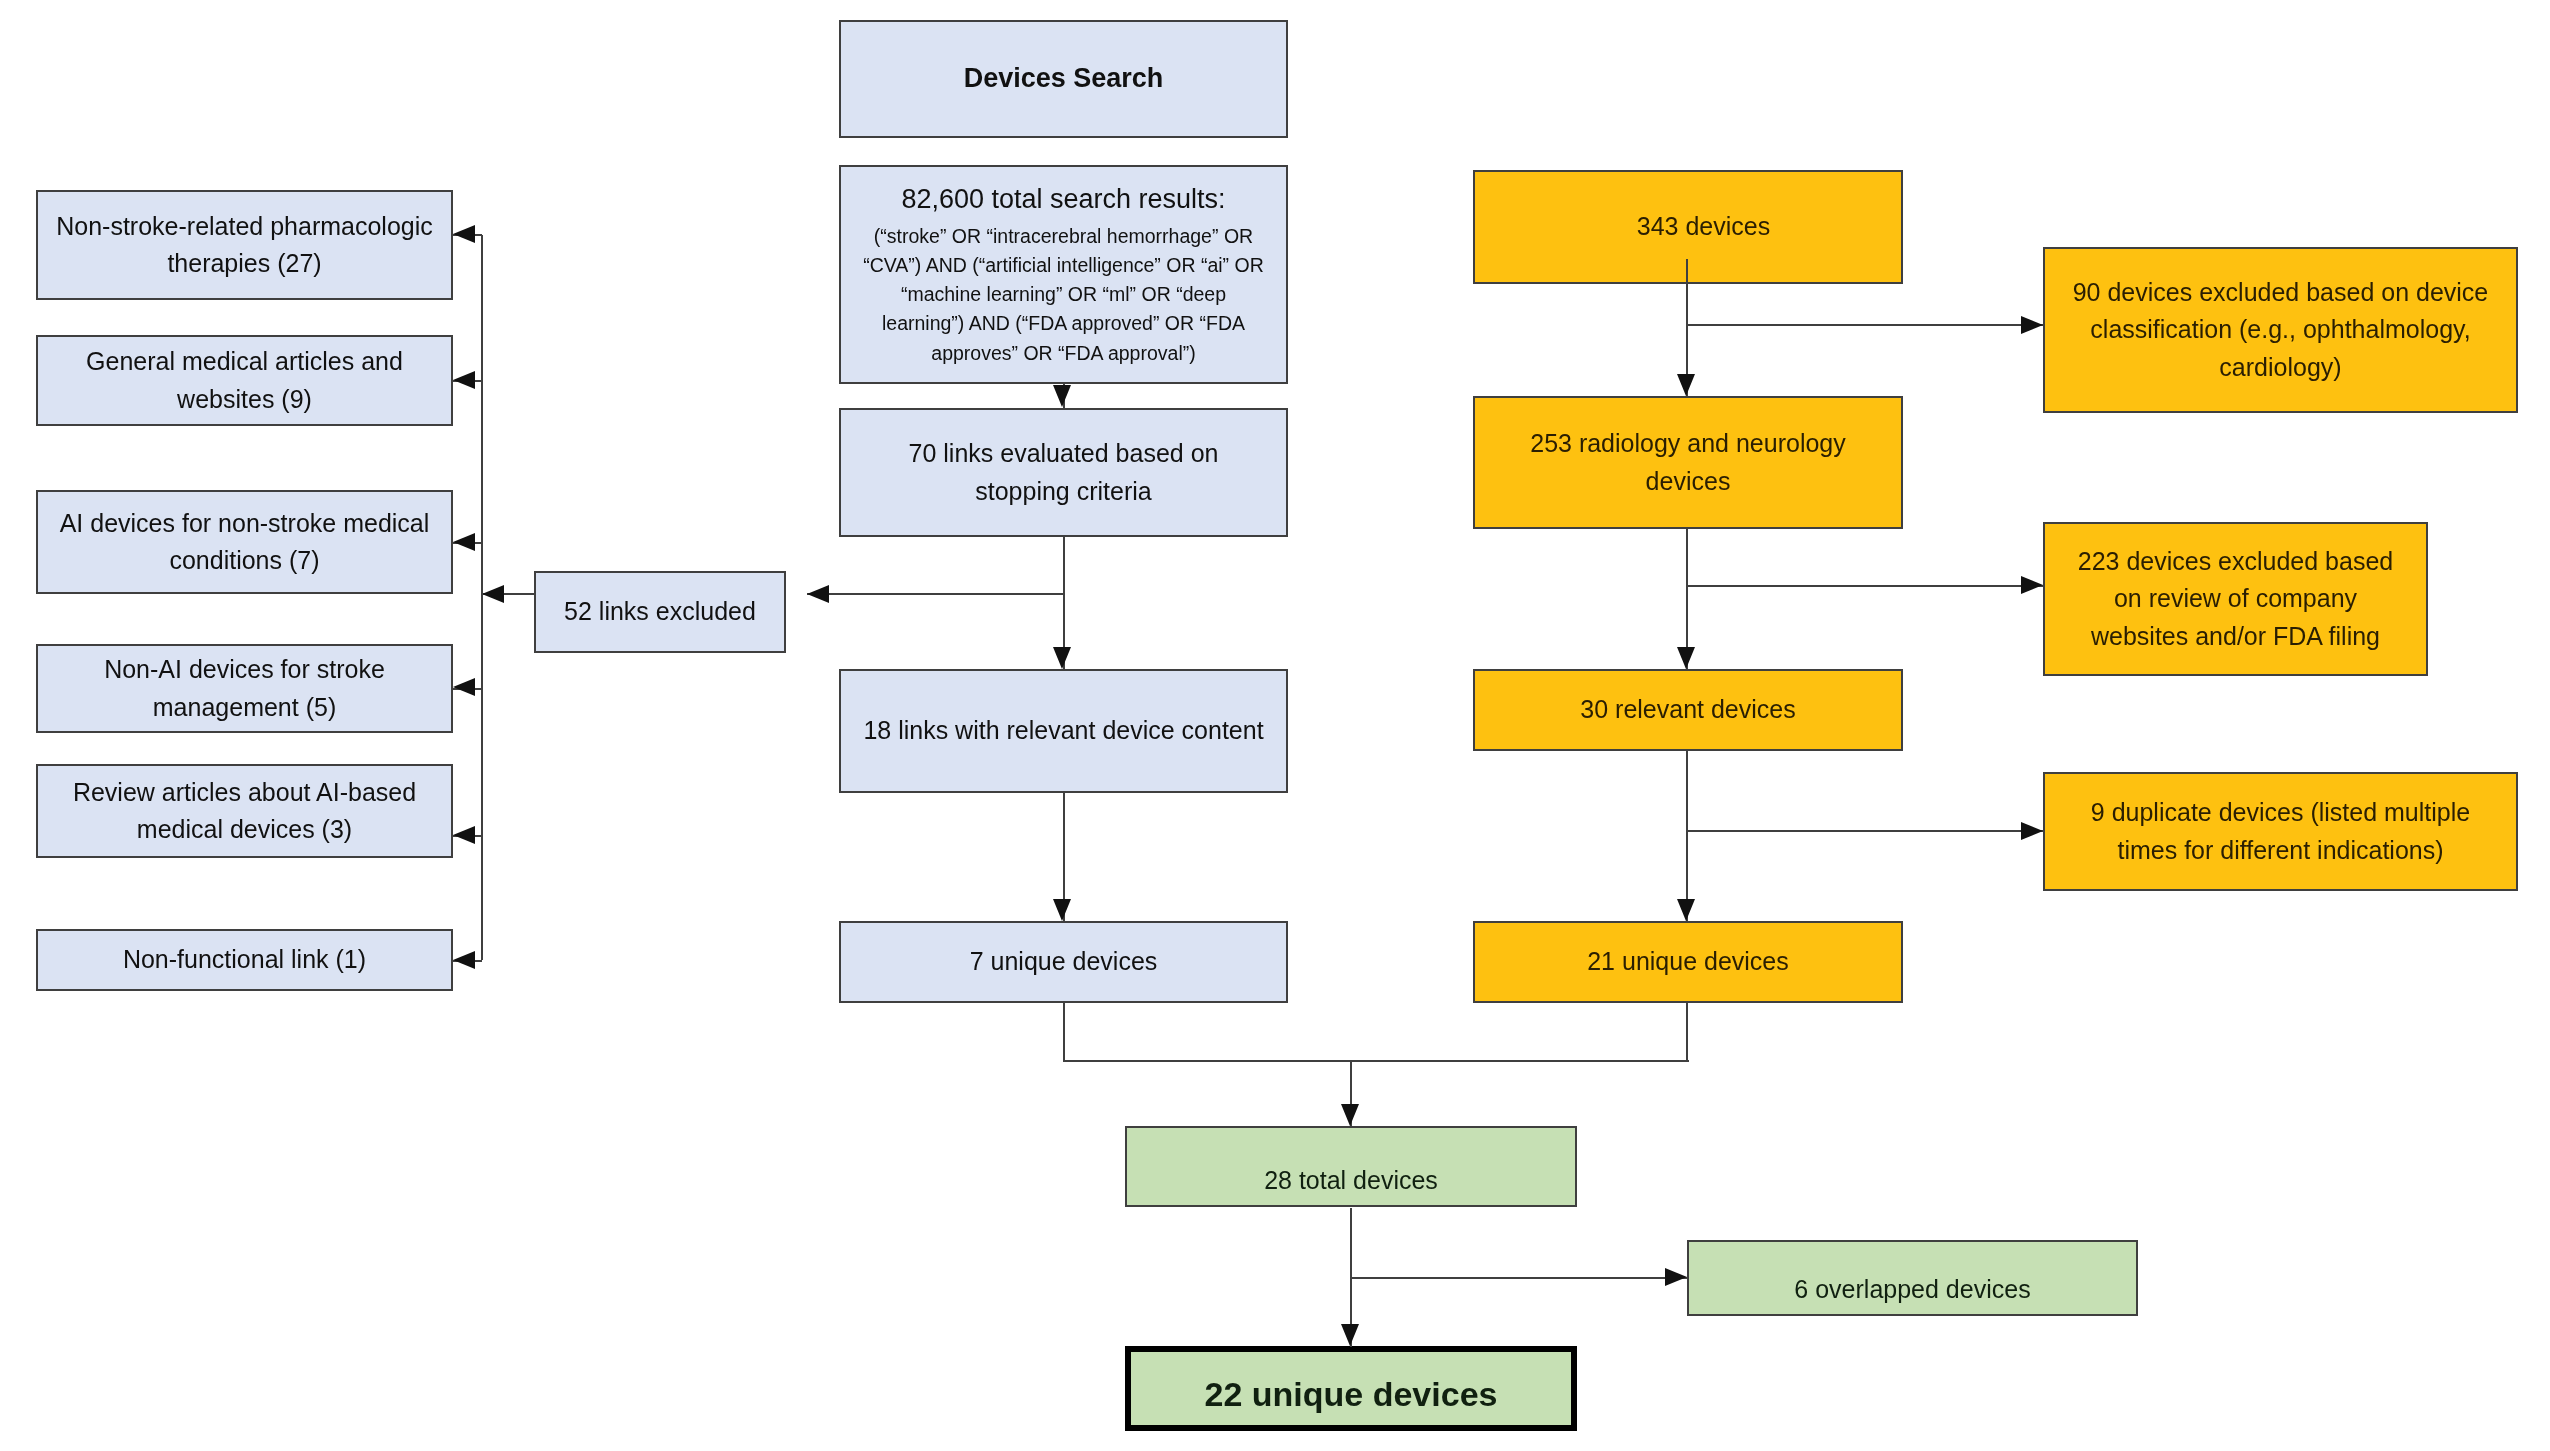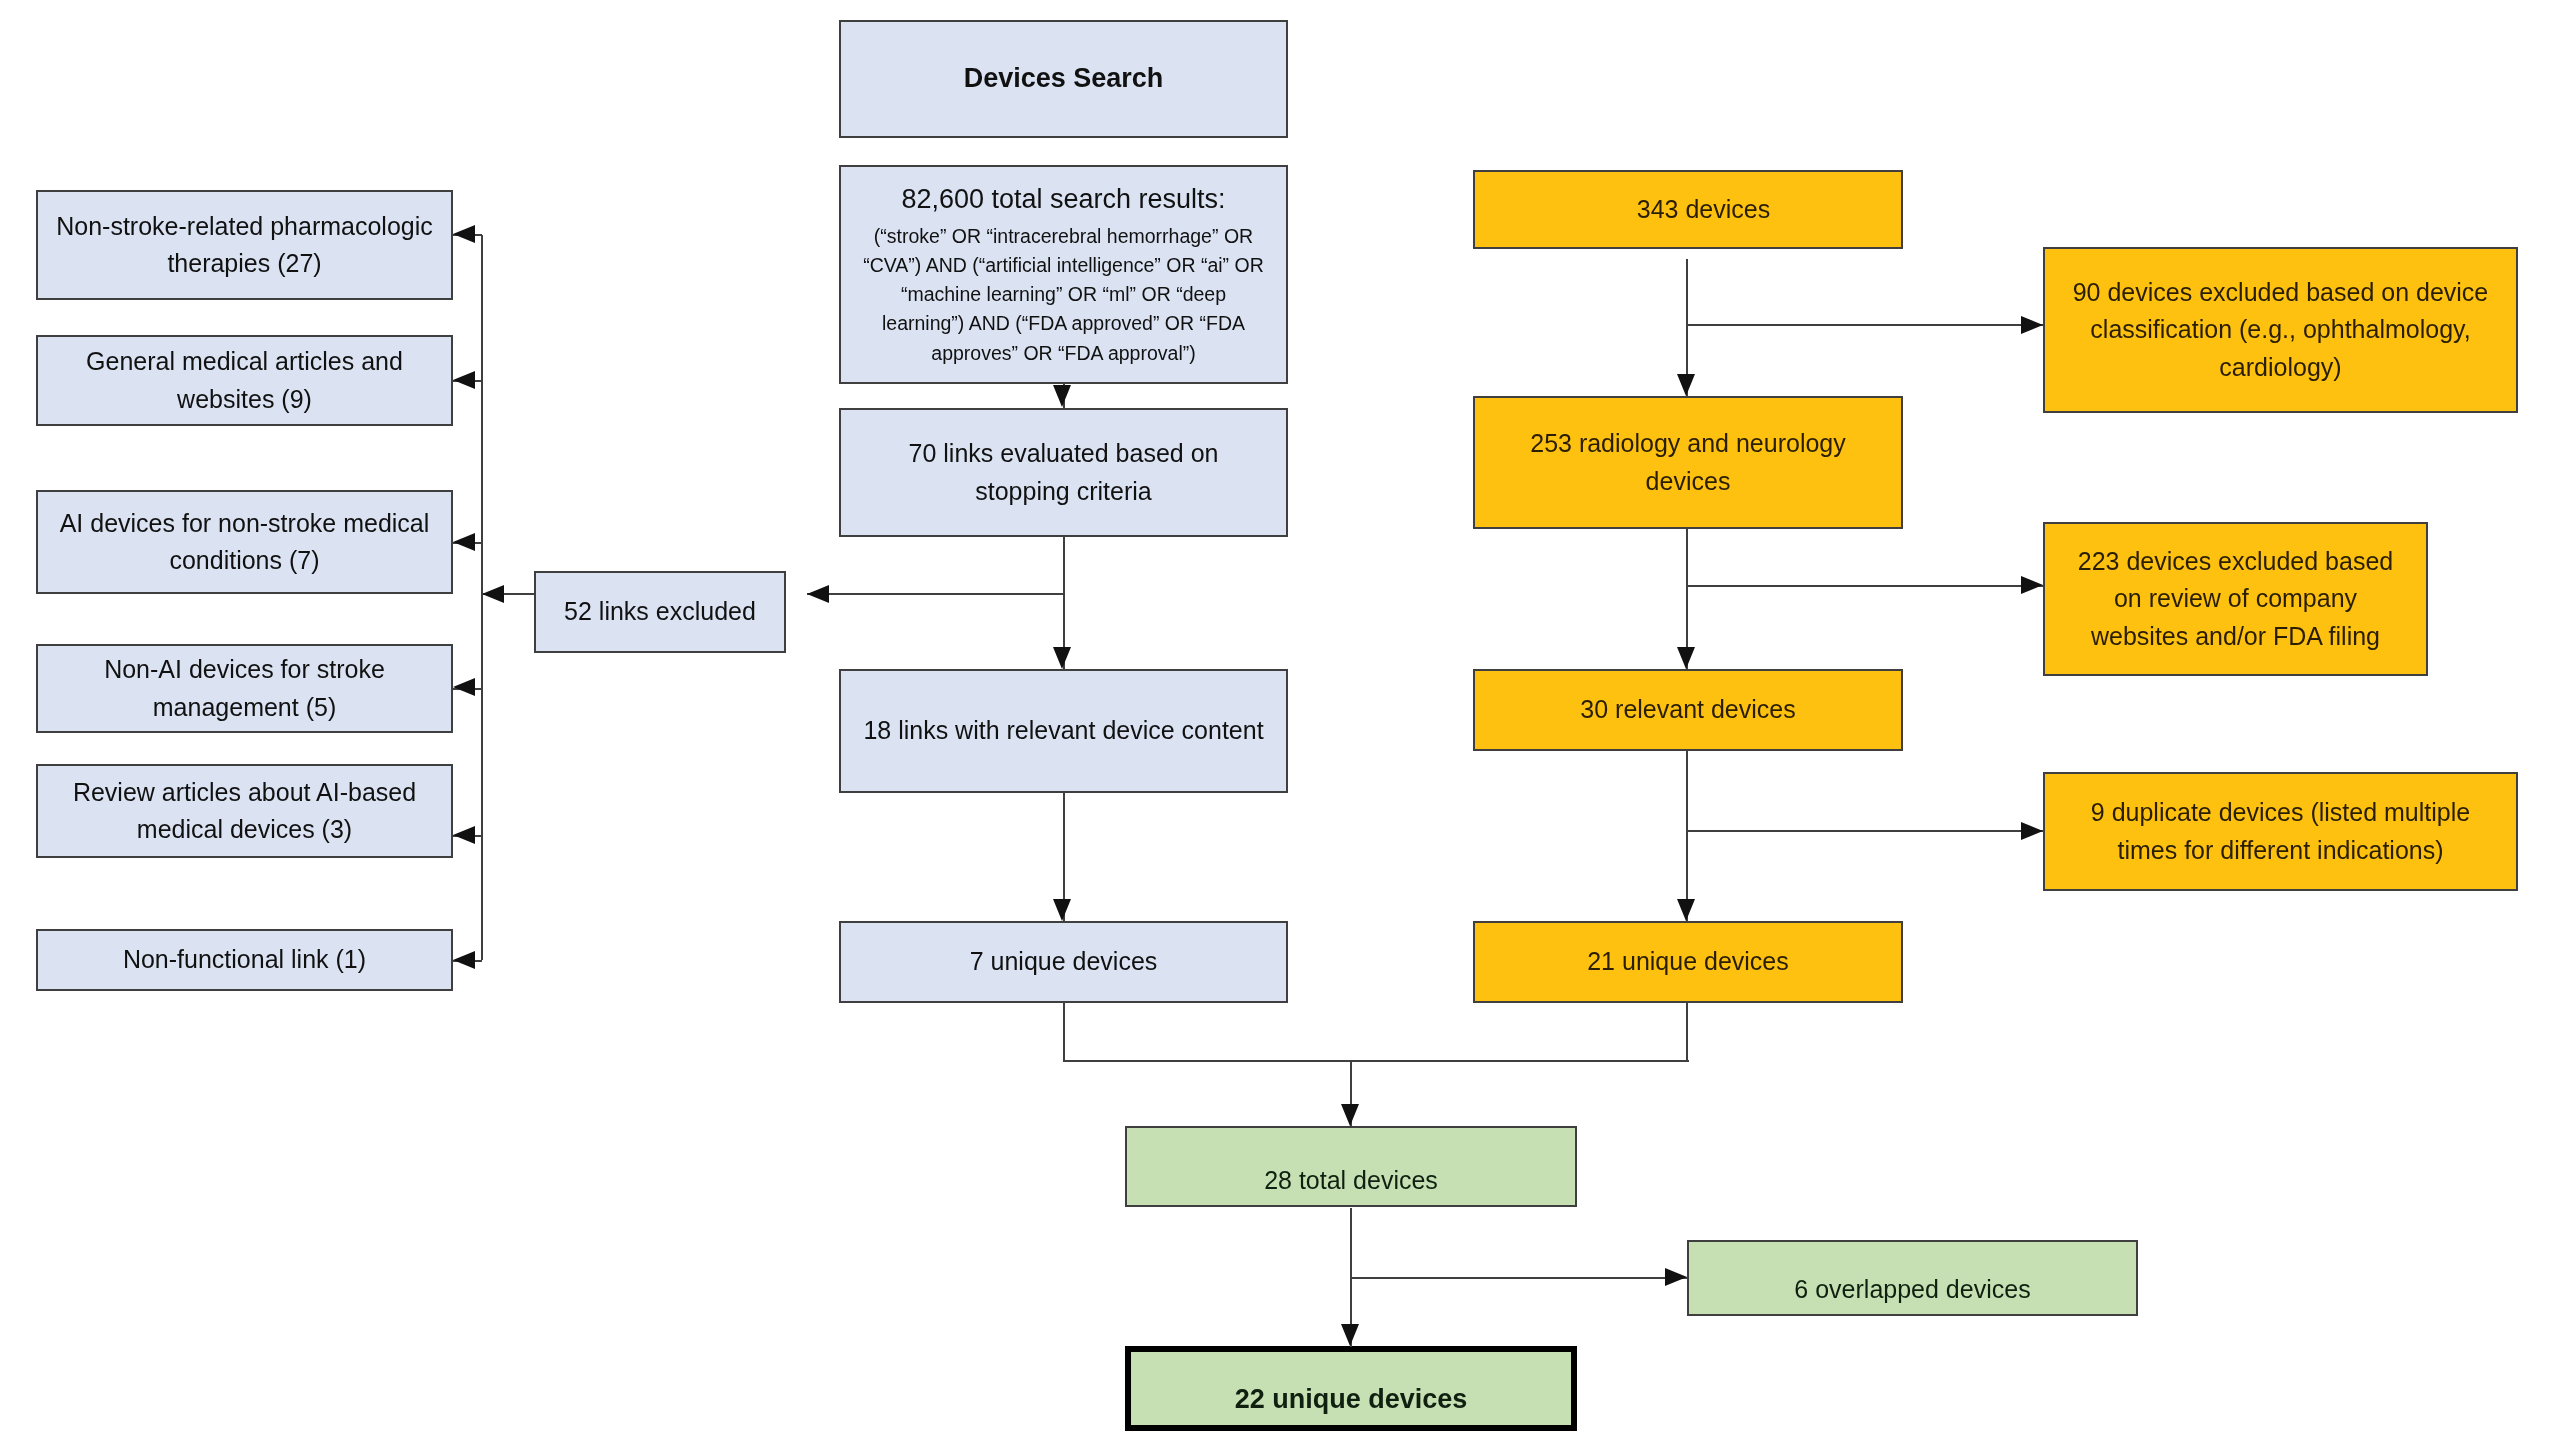--- a/index.html
+++ b/index.html
@@ -31,21 +31,21 @@
     text-align:center;
     color:var(--text);
     font-size:25px;
     line-height:1.5;
     padding:5.2px 17px;
   }
   .blue{background:var(--google-box);}
   .orange{background:var(--fda-box);color:#2a1e02;}
   .green{background:var(--combined-box);color:#102010;justify-content:flex-end;}
   .hdr{font-weight:bold;font-size:27px;line-height:1.55;}
-  .final{border:6.5px solid #000000;font-weight:bold;font-size:27px;}
+  .final{border:6.5px solid #000000;font-weight:bold;font-size:34px;}
   .qtitle{font-size:27px;line-height:1.4;}
   .query{font-size:19.5px;line-height:1.5;margin-top:2.6px;}
   .ln{position:absolute;background:var(--connector);}
   .arr{position:absolute;width:0;height:0;}
   .arr-down{border-left:9.8px solid transparent;border-right:9.8px solid transparent;border-top:22px solid var(--arrow);}
   .arr-left{border-top:9.8px solid transparent;border-bottom:9.8px solid transparent;border-right:22px solid var(--arrow);}
   .arr-right{border-top:9.8px solid transparent;border-bottom:9.8px solid transparent;border-left:22px solid var(--arrow);}
 </style>
 </head>
 <body>
@@ -90,21 +90,21 @@
     <span>Non-AI devices for stroke management (5)</span>
   </div>
   <div class="box blue" style="left:36px;top:764px;width:417px;height:94px;">
     <span>Review articles about AI-based medical devices (3)</span>
   </div>
   <div class="box blue" style="left:36px;top:929px;width:417px;height:62px;">
     <span>Non-functional link (1)</span>
   </div>
 
 
-  <div class="box orange" style="left:1473px;top:170px;width:430px;height:79px;padding-left:48px;">
+  <div class="box orange" style="left:1473px;top:170px;width:430px;height:114px;padding-left:48px;">
     <span>343 devices</span>
   </div>
 
   <div class="box orange" style="left:2043px;top:247px;width:475px;height:166px;">
     <span>90 devices excluded based on device classification (e.g., ophthalmology, cardiology)</span>
   </div>
 
   <div class="box orange" style="left:1473px;top:396px;width:430px;height:133px;">
     <span>253 radiology and neurology devices</span>
   </div>

